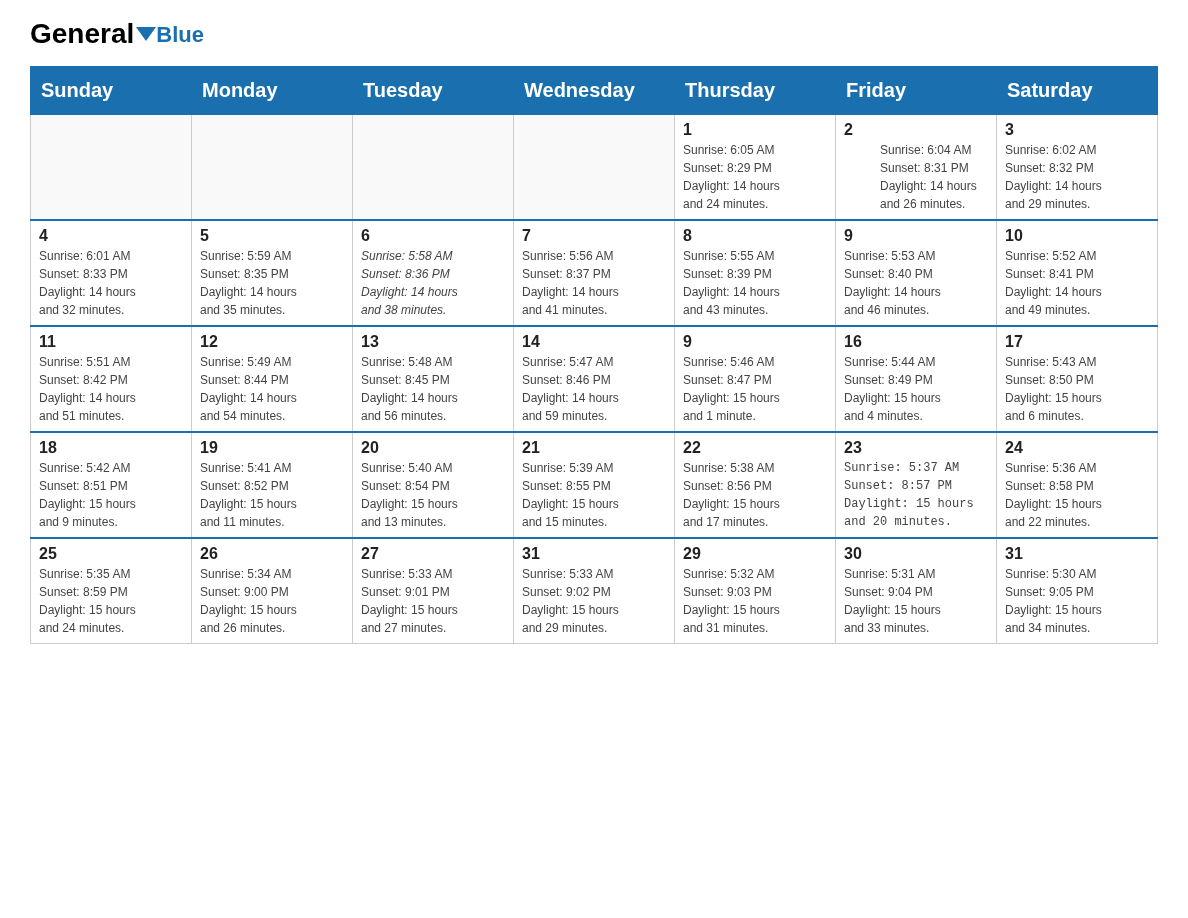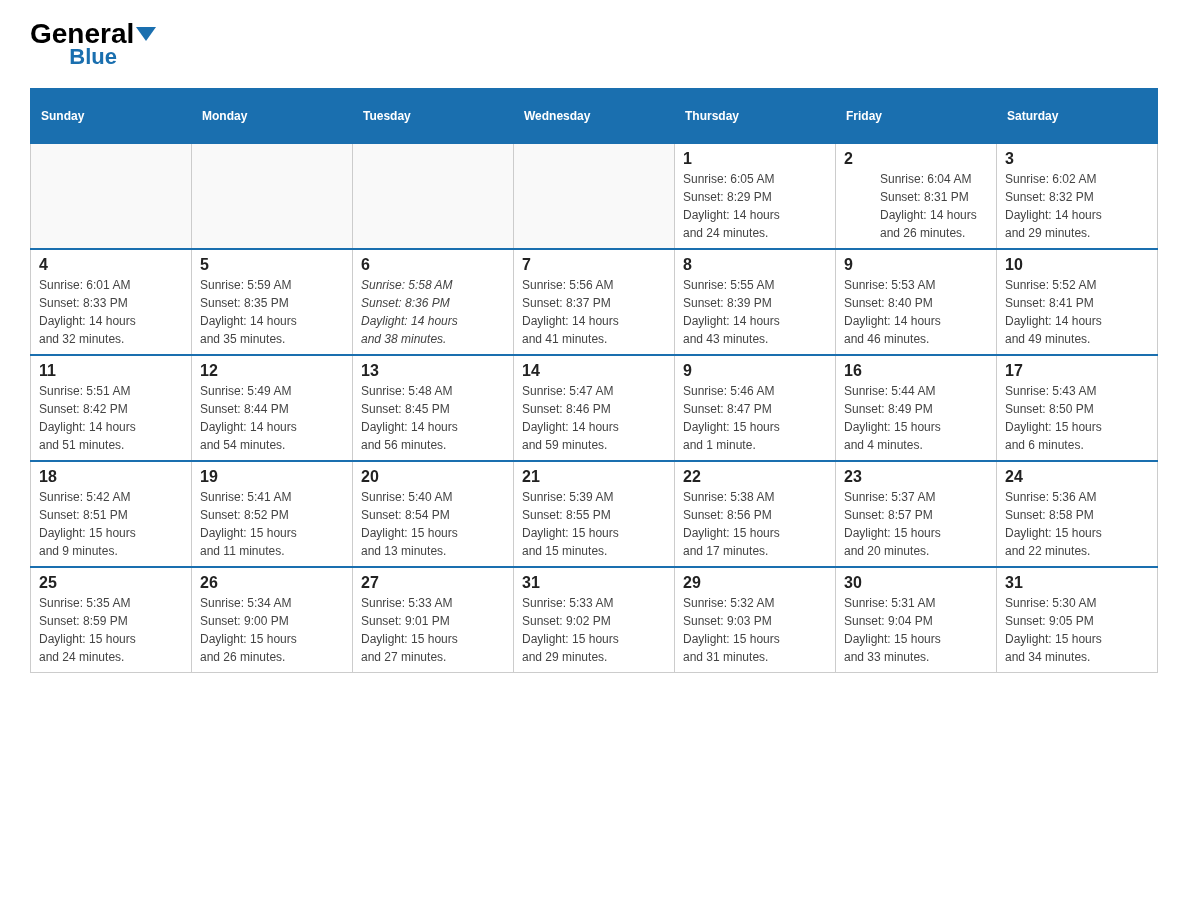--- a/index.html
+++ b/index.html
@@ -11,22 +11,22 @@
       padding: 20px 30px;
     }
     .header {
       display: flex;
       justify-content: space-between;
       align-items: flex-start;
       margin-bottom: 18px;
     }
     .logo {
       display: flex;
-      flex-direction: column;
-      align-items: center;
+      flex-direction: row;
+      align-items: flex-end;
     }
     .logo-general {
       font-size: 28px;
       font-weight: bold;
       color: #000;
       line-height: 1;
     }
     .logo-triangle {
       display: inline-block;
       width: 0;
@@ -57,23 +57,23 @@
       color: #333;
       margin-top: 2px;
     }
     .calendar {
       width: 100%;
       border-collapse: collapse;
     }
     .calendar thead tr th {
       background: #1a6faf;
       color: #fff;
-      font-size: 12px;
+      font-size: 20px;
       font-weight: bold;
-      padding: 20px 10px;
+      padding: 12px 10px;
       text-align: left;
       border: 1px solid #1a6faf;
     }
     .calendar tbody tr td {
       vertical-align: top;
       padding: 6px 8px;
       border: 1px solid #ccc;
       width: 14.28%;
       min-height: 100px;
       font-size: 12.5px;
@@ -282,21 +282,21 @@
         </td>
         <td>
           <span class="day-num">22</span>
           <div class="day-info" style="white-space: pre-line;">Sunrise: 5:38 AM
 Sunset: 8:56 PM
 Daylight: 15 hours
 and 17 minutes.</div>
         </td>
         <td>
           <span class="day-num">23</span>
-          <div class="day-info" style="white-space: pre-line;">Sunrise: 5:37 AM
+          <div class="day-info" style="white-space: pre-line; font-family: Liberation Mono, monospace;">Sunrise: 5:37 AM
 Sunset: 8:57 PM
 Daylight: 15 hours
 and 20 minutes.</div>
         </td>
         <td>
           <span class="day-num">24</span>
           <div class="day-info" style="white-space: pre-line;">Sunrise: 5:36 AM
 Sunset: 8:58 PM
 Daylight: 15 hours
 and 22 minutes.</div>

